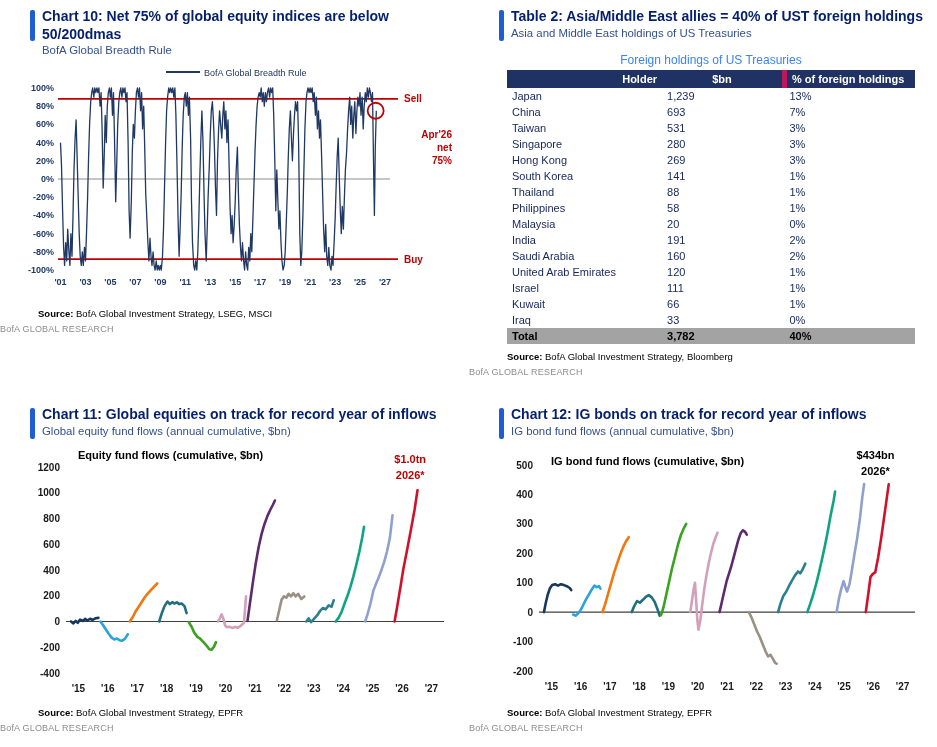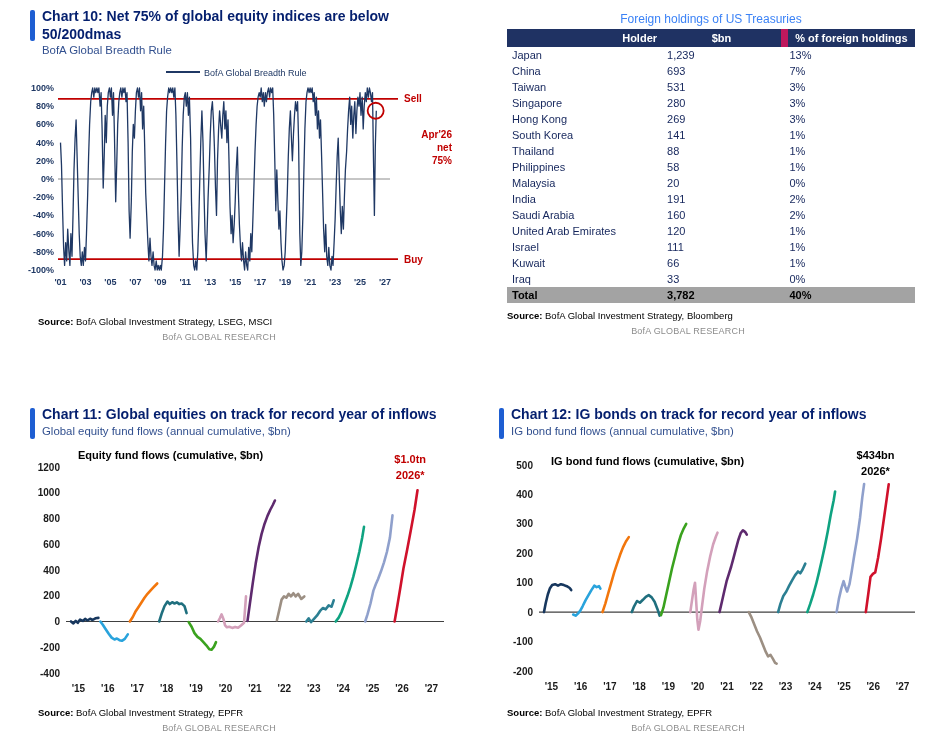--- a/index.html
+++ b/index.html
@@ -13,30 +13,30 @@
   .panel-head{display:flex;gap:7px;margin:8px 0 0 30px;}
   .blue-bar{flex:none;width:5px;height:31px;background:#1e5ed2;border-radius:2px;margin-top:2px;}
   .panel-title{font-size:14px;font-weight:bold;color:#041f6e;line-height:1.25;}
   .panel-subtitle{font-size:11.4px;color:#32508f;line-height:1.3;}
   .chart-svg{display:block;}
   #svg-chart10{margin:6px 0 0 18px;}
   #svg-chart11{margin:6px 0 0 16px;}
   #svg-chart12{margin:6px 0 0 22px;}
   .source-row{font-size:9.5px;color:#000;margin-left:38px;}
   .src-label{font-weight:bold;}
-  .research-row{font-size:9px;color:#8c8c8c;text-align:center;margin-right:30px;margin-top:5px;letter-spacing:.2px;}
-  #panel-chart10 .source-row{margin-top:14px;}
+  .research-row{font-size:9px;color:#8c8c8c;text-align:left;margin-right:30px;margin-top:5px;letter-spacing:.2px;}
+  #panel-chart10 .source-row{margin-top:6px;}
   
   .table-wrap{margin:12px 22px 0 38px;}
   .table-caption{font-size:12px;font-weight:normal;text-align:center;margin-bottom:3px;color:#3b82f6;}
   table.ust{width:100%;border-collapse:collapse;font-size:11px;}
   table.ust th{background:#1f3263;color:#fff;font-weight:bold;padding:2px 5px;height:14px;}
   table.ust th.c1{text-align:right;width:38%;}
   table.ust th.c2{text-align:center;width:30%;}
-  table.ust th.c3{text-align:center;width:32%;border-left:7px solid #be185d;}
+  table.ust th.c3{text-align:left;width:32%;border-left:5px solid #be185d;}
   table.ust td{padding:1px 5px;height:14px;color:#15265c;}
   table.ust td.num{text-align:left;}
   table.ust tfoot td{background:#a3a3a3;font-weight:bold;color:#000;}
   #panel-table2 .source-row{margin-top:7px;}
   #panel-chart11 .source-row,#panel-chart12 .source-row{margin-top:4px;}
 </style>
 </head>
 <body>
 
 <div class="page">
@@ -90,20 +90,27 @@
           <text x="434" y="99.75" text-anchor="end" font-size="10" font-weight="bold" fill="#c00000">75%</text>
         </g>
       </svg>
     <div class="source-row">
       <span class="src-label">Source:</span><span> BofA Global Investment Strategy, LSEG, MSCI</span>
     </div>
     <div class="research-row">BofA GLOBAL RESEARCH</div>
   </section>
 
   <section class="panel" id="panel-table2">
+    <header class="panel-head">
+      <div class="blue-bar"></div>
+      <div>
+        <div class="panel-title">Table 2: Asia/Middle East allies = 40% of UST foreign holdings</div>
+        <div class="panel-subtitle">Asia and Middle East holdings of US Treasuries</div>
+      </div>
+    </header>
     <div class="table-wrap">
       <div class="table-caption">Foreign holdings of US Treasuries</div>
       <table class="ust">
         <thead>
           <tr>
             <th class="c1">Holder</th>
             <th class="c2">$bn</th>
             <th class="c3">% of foreign holdings</th>
           </tr>
         </thead>

